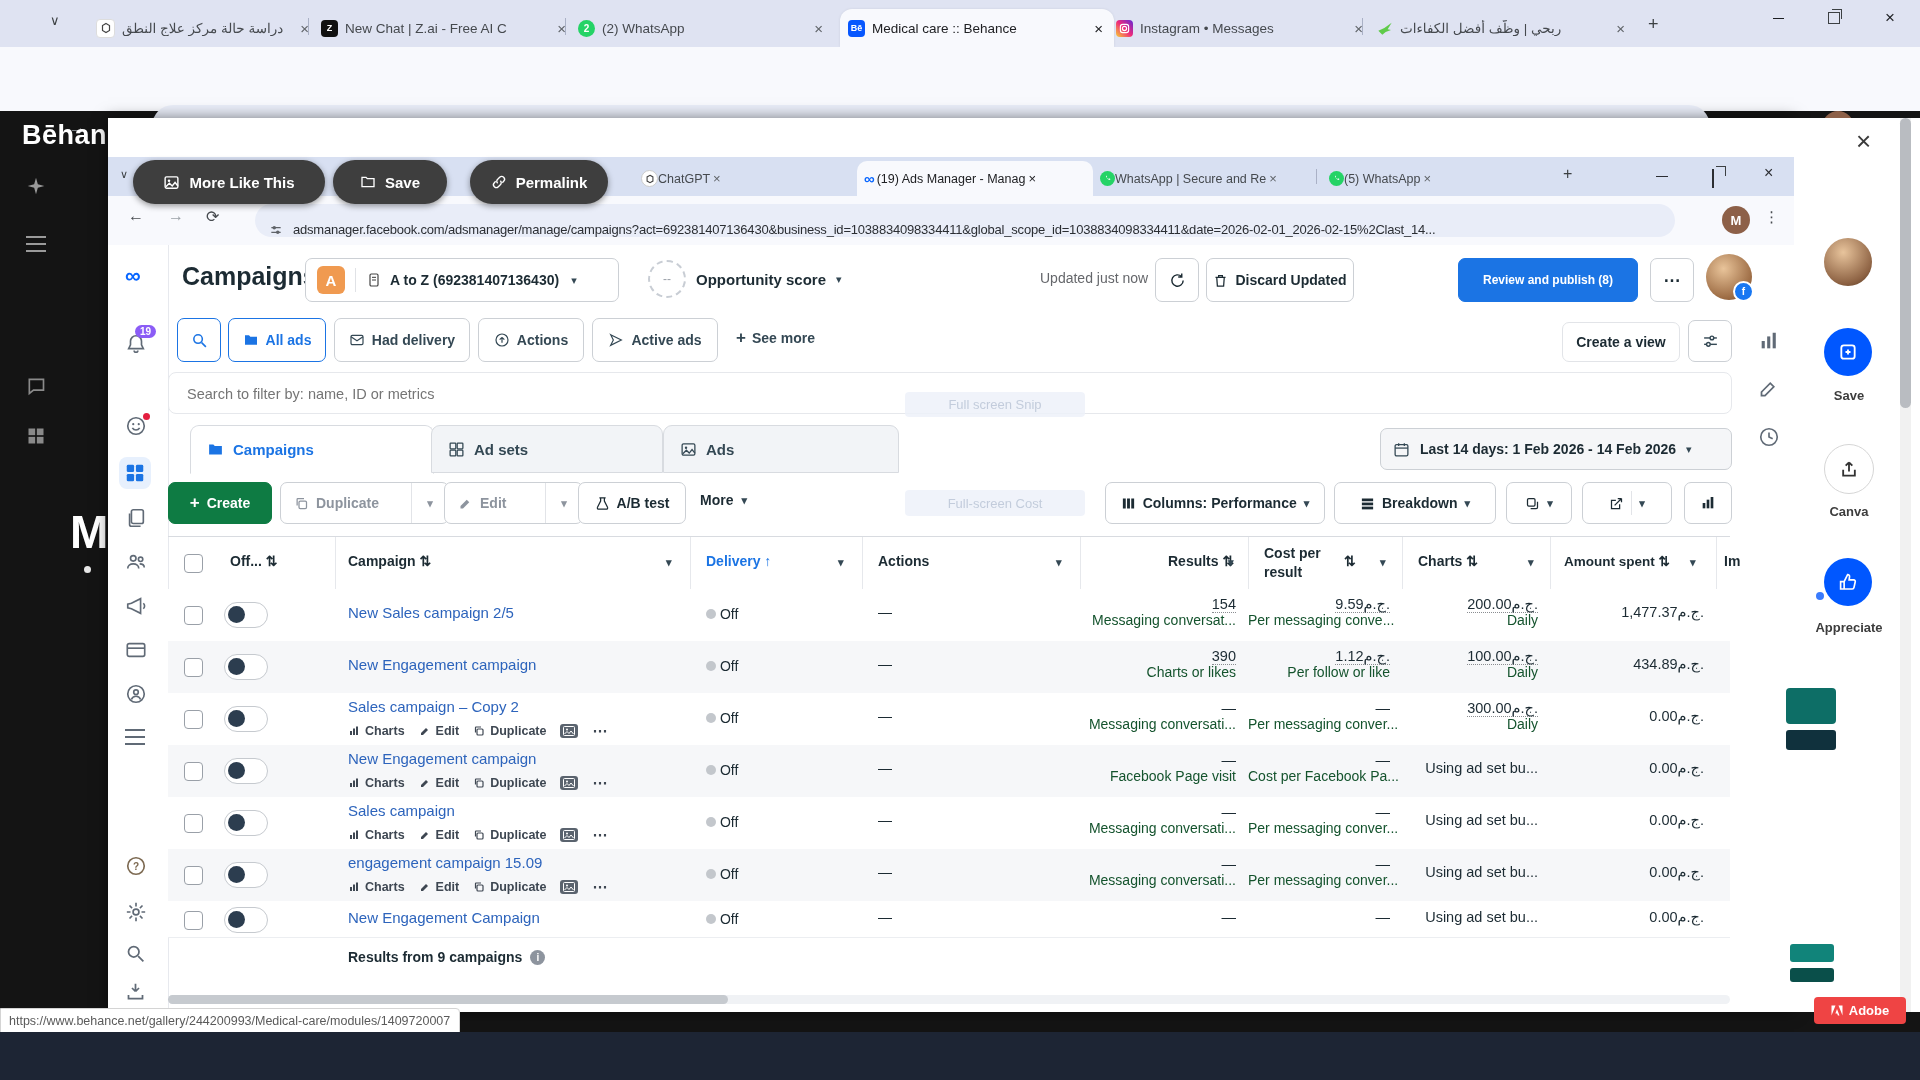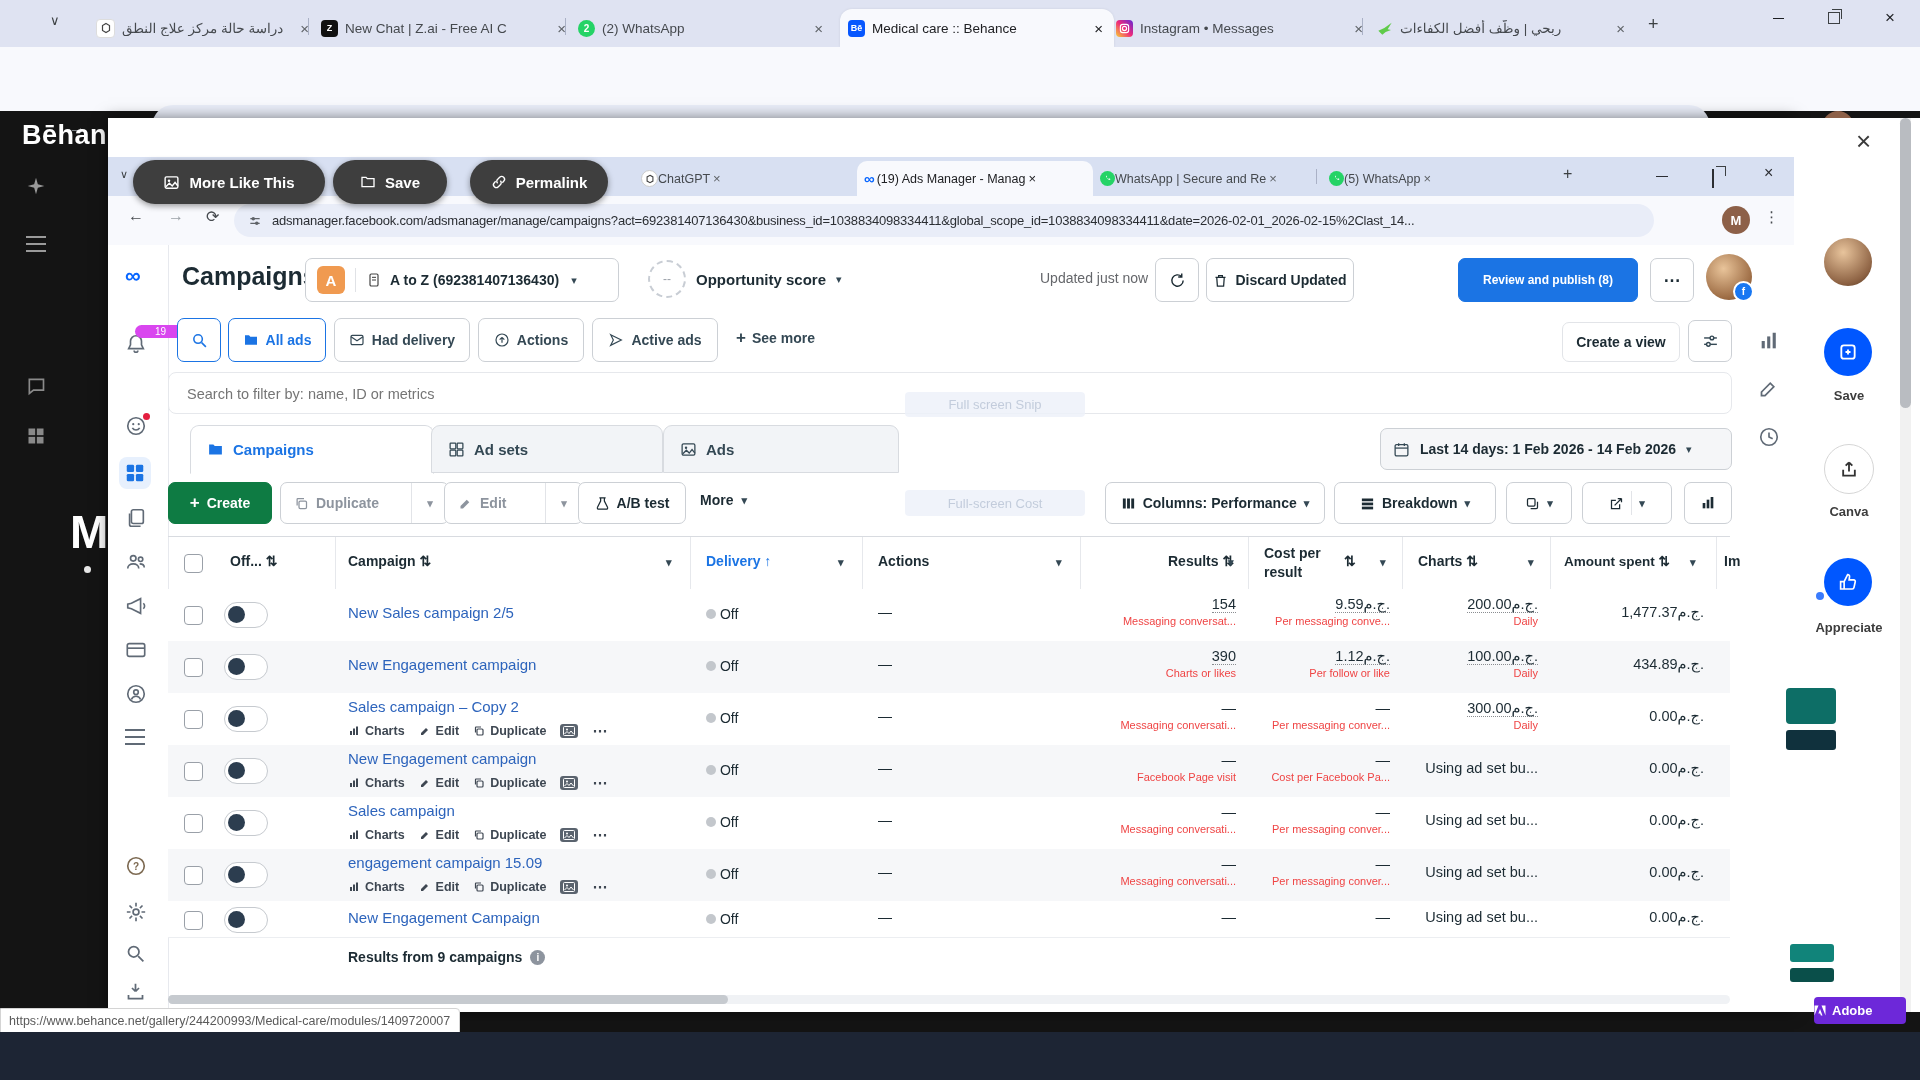--- a/index.html
+++ b/index.html
@@ -24,21 +24,21 @@
 
 .bhlogo{left:22px;top:120px;color:#fff;font-size:27px;font-weight:800;letter-spacing:.5px}
 .bhic{position:absolute;left:26px;color:#9a9a9a}
 .shot{left:108px;top:118px;width:1686px;height:894px;background:#fff;box-shadow:0 0 14px rgba(0,0,0,.5)}
 .ovbtn{position:absolute;top:160px;height:44px;background:#3e3e3e;border-radius:22px;display:flex;align-items:center;justify-content:center;gap:9px;color:#fff;font-size:15px;font-weight:700;box-shadow:0 2px 6px rgba(0,0,0,.4)}
 
 .itabstrip{left:108px;top:157px;width:1686px;height:39px;background:#d8e0f2}
 .itab{position:absolute;top:4px;height:35px;border-radius:10px 10px 0 0;display:flex;align-items:center;padding:0 7px;font-size:12.5px;color:#45494e}
 .itab.on{background:#f8f9fd;color:#202124}
 .itoolbar{left:108px;top:196px;width:1686px;height:49px;background:#f8f9fd;border-bottom:1px solid #e3e6ef}
-.iomni{position:absolute;left:234px;top:204px;width:1420px;height:33px;background:#e9edf8;border-radius:17px;display:flex;align-items:center;font-size:13px;color:#2b2e33;overflow:hidden;white-space:nowrap}
+.iomni{position:absolute;left:255px;top:204px;width:1420px;height:33px;background:#e9edf8;border-radius:17px;display:flex;align-items:flex-end;font-size:13px;color:#2b2e33;overflow:hidden;white-space:nowrap}
 
 .ampage{left:108px;top:245px;width:1686px;height:767px;background:#fff}
 .rail{left:108px;top:245px;width:60px;height:767px;background:#fff;border-right:1px solid #e7e9ee}
 .rlic{position:absolute;left:17px;color:#606a76}
 .amtitle{font-size:25px;font-weight:800;color:#1c2b33}
 .pill{position:absolute;background:#fff;border:1px solid #ccd0d5;border-radius:7px;display:flex;align-items:center}
 .btn{position:absolute;background:#fff;border:1px solid #ccd0d5;border-radius:7px;display:flex;align-items:center;justify-content:center;gap:7px;font-size:14px;font-weight:700;color:#1c2b33}
 .chip{position:absolute;top:318px;height:42px;background:#fff;border:1px solid #ccd0d5;border-radius:7px;display:flex;align-items:center;justify-content:center;gap:7px;font-size:14px;font-weight:700;color:#344854}
 .chip.sel{border-color:#1b74e4;color:#1b74e4}
 .ghost{position:absolute;background:#eef2fa;color:#b9c4d6;font-size:13px;display:flex;align-items:center;justify-content:center;border-radius:4px;opacity:.85}
@@ -48,21 +48,21 @@
 
 .tbl{left:168px;top:536px;width:1562px;height:452px;border-top:1px solid #d8dbe0;font-size:14px}
 .vln{position:absolute;top:0;width:1px;height:398px;background:#e6e8ec}
 .thead{position:absolute;left:0;top:0;width:1562px;height:52px;border-bottom:1px solid #ccd0d5;font-weight:700;color:#1c2b33}
 .row{position:absolute;left:0;width:1562px;height:52px;border-bottom:1px solid #eceef1;background:#fff}
 .row.alt{background:#f6f7f9}
 .cb{position:absolute;width:17px;height:17px;border:1.5px solid #9aa0a8;border-radius:4px;background:#fff}
 .tgl{position:absolute;width:42px;height:24px;border:1px solid #c6cacf;border-radius:13px;background:#fff}
 .tgl i{position:absolute;left:3px;top:2.5px;width:17px;height:17px;border-radius:50%;background:#2c3d4f}
 .lnk{color:#2d64bc;font-size:15px;white-space:nowrap}
-.sub{color:#ef4444;font-size:11px;white-space:nowrap}
+.sub{color:#14532d;font-size:14px;white-space:nowrap}
 .num{color:#1c2b33;font-size:14.5px}
 .dot-u{border-bottom:1.5px dotted #8a8d91}
 .ddot{width:10px;height:10px;border-radius:50%;background:#c3c7cc;display:inline-block}
 .ract{position:absolute;top:29px;left:180px;display:flex;align-items:center;gap:14px;font-size:12.5px;color:#3e4752;font-weight:600}
 .rcell{position:absolute;text-align:right}
 .infoc{display:inline-flex;width:15px;height:15px;border-radius:50%;background:#8d949e;color:#fff;font-size:10px;align-items:center;justify-content:center;font-weight:700}
 
 .rpanel{left:1794px;top:118px;width:126px;height:894px;background:#fff}
 .circ{position:absolute;left:1824px;width:48px;height:48px;border-radius:50%;display:flex;align-items:center;justify-content:center}
 .plabel{position:absolute;left:1794px;width:110px;text-align:center;font-size:13px;color:#3d3d3d;font-weight:600}
@@ -276,21 +276,21 @@
 </div>
 
 <div class="a ampage"></div>
 <div class="a rail">
   <div class="rlic" style="top:18px;color:#0866ff;font-weight:800;font-size:22px">∞</div>
   <div class="rlic" style="top:88px">
       <svg width="22" height="22" viewBox="0 0 24 24">
         <path d="M12 3a6 6 0 0 0-6 6v4l-2 4h16l-2-4V9a6 6 0 0 0-6-6z" fill="none" stroke="#606a76" stroke-width="1.8"></path>
         <path d="M10 19a2 2 0 0 0 4 0" fill="none" stroke="#606a76" stroke-width="1.8"></path>
       </svg>
-    <span style="position:absolute;left:10px;top:-8px;background:#d946ef;color:#fff;font-size:10px;font-weight:400;border-radius:9px;padding:1px 20px">19</span>
+    <span style="position:absolute;left:10px;top:-8px;background:#8b5cf6;color:#fff;font-size:10px;font-weight:700;border-radius:9px;padding:1px 5px">19</span>
     </div>
   <div class="rlic" style="top:170px">
       <svg width="22" height="22" viewBox="0 0 24 24">
         <circle cx="12" cy="12" r="9" fill="none" stroke="#606a76" stroke-width="1.8"></circle>
         <circle cx="9" cy="10" r="1.2" fill="#606a76"></circle>
         <circle cx="15" cy="10" r="1.2" fill="#606a76"></circle>
         <path d="M8 14c1 1.6 2.4 2.4 4 2.4s3-.8 4-2.4" fill="none" stroke="#606a76" stroke-width="1.8"></path>
       </svg>
       <span style="position:absolute;right:-3px;top:-2px;width:7px;height:7px;border-radius:50%;background:#e41e3f"></span>
     </div>
@@ -868,21 +868,21 @@
       <path d="M7 11l4-8c1.6 0 2.4 1 2.2 2.4L12.7 9H18c1.2 0 2 1 1.7 2.2l-1.4 6.4c-.2 1-1.1 1.8-2.1 1.8H7M7 11v8.4M3 11h4v8.4H3z" fill="none" stroke="#fff" stroke-width="1.9"></path>
     </svg>
   <span style="position:absolute;left:-8px;bottom:6px;width:8px;height:8px;border-radius:50%;background:#3a7bfd"></span>
   </div>
 <div class="plabel" style="top:620px">Appreciate</div>
 
 <div class="a" style="left:1786px;top:688px;width:50px;height:36px;background:#0d6e66;border-radius:4px"></div>
 <div class="a" style="left:1786px;top:730px;width:50px;height:20px;background:#10313d;border-radius:3px"></div>
 <div class="a" style="left:1790px;top:944px;width:44px;height:18px;background:#11847a;border-radius:3px"></div>
 <div class="a" style="left:1790px;top:968px;width:44px;height:14px;background:#0a4f4a;border-radius:3px"></div>
-<div class="a f" style="left:1814px;top:997px;width:92px;height:27px;background:#6d28d9;border-radius:4px;gap:6px">
+<div class="a f" style="left:1814px;top:997px;width:92px;height:27px;background:#ef4444;border-radius:4px;justify-content:center;gap:6px">
   <svg width="12" height="11" viewBox="0 0 24 22">
       <path d="M9 1H1v20L9 1zM15 1h8v20L15 1zM12 8l5 13h-3.2l-1.5-4H8.8z" fill="#fff"></path>
     </svg>
   <span style="color:#fff;font-size:13px;font-weight:600">Adobe</span>
 </div>
 
 <div class="a f" style="left:0;top:1008px;width:450px;height:24px;background:#fff;border:1px solid #d4d4d4;border-radius:0 4px 0 0;padding-left:8px;font-size:12.5px;color:#5a5a5a;white-space:nowrap;overflow:hidden">https://www.behance.net/gallery/244200993/Medical-care/modules/1409720007</div>
 
 <div class="a tb">
   

